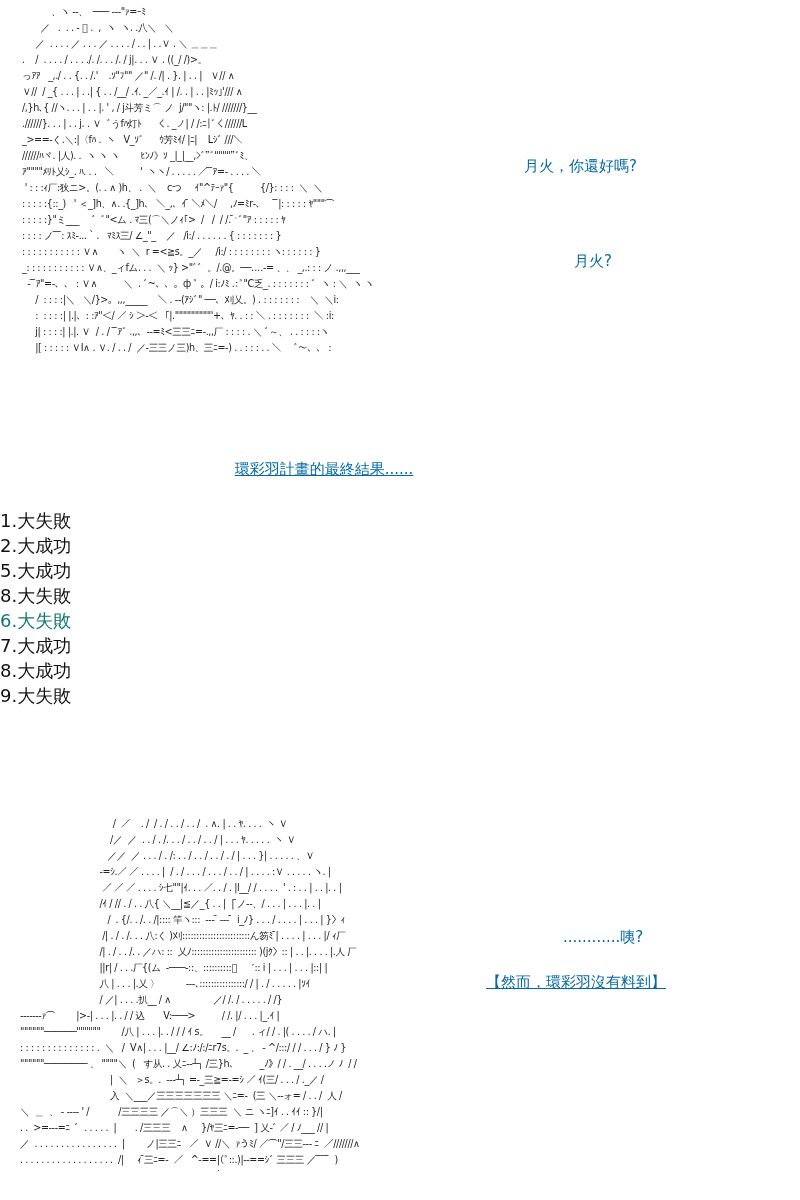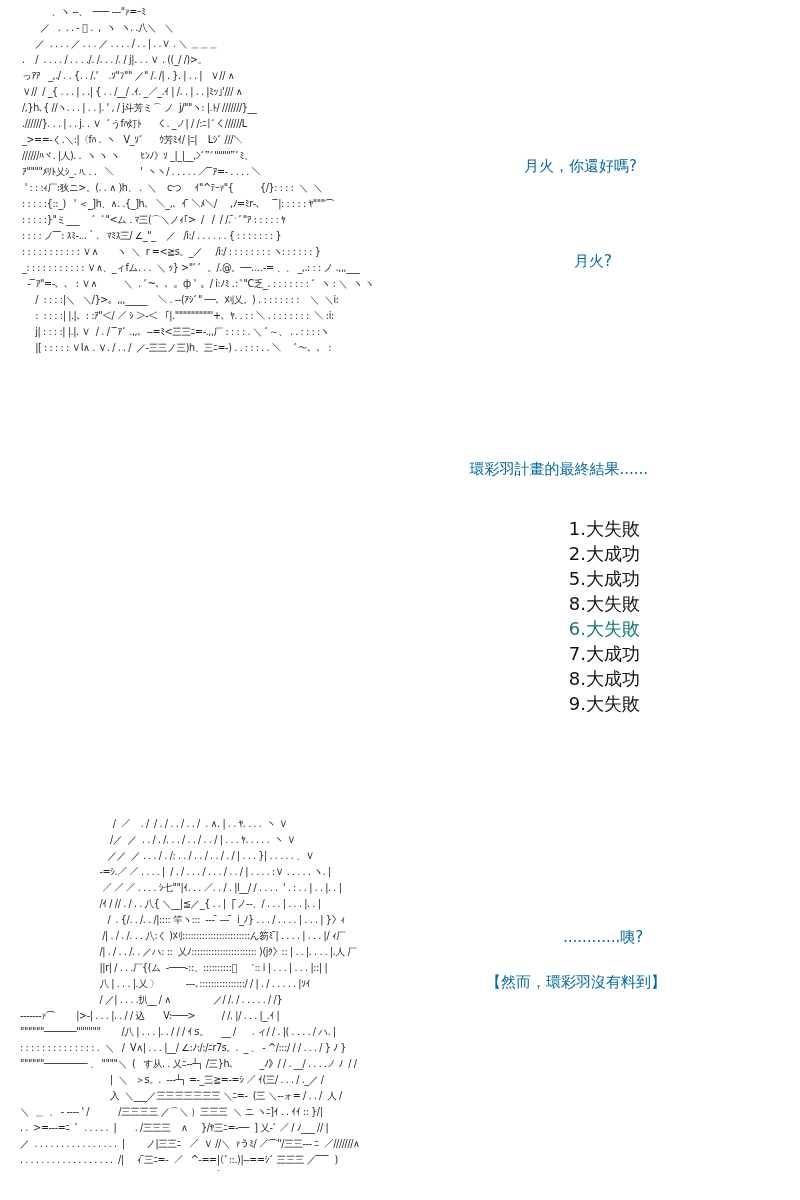--- a/index.html
+++ b/index.html
@@ -18,26 +18,26 @@
   #aa-bottom { left: 20px; top: 816px; width: 450px; height: 355px; overflow: hidden; }
   .dialog {
     position: absolute;
     font-size: 15px;
     line-height: 24px;
     color: #0369a1;
     white-space: nowrap;
   }
   #line-1 { left: 524px; top: 154px; }
   #line-2 { left: 574px; top: 249px; }
-  #heading { left: 0; width: 648px; text-align: right; top: 457px; }
-  #results { position: absolute; left: 0; width: 632px; top: 508px; text-align: right; margin: 8px; padding: 0; list-style: none; }
+  #heading { left: 0; width: 648px; text-align: center; top: 457px; text-decoration: underline; }
+  #results { position: absolute; left: 0; width: 632px; top: 508px; text-align: left; margin: 0; padding: 0; list-style: none; }
   #results li { font-size: 18px; line-height: 25px; height: 25px; color: #111111; }
   #results li.highlight { color: #ee1111; }
   #line-eh { left: 563px; top: 925px; }
-  #line-narration { left: 486px; top: 970px; }
+  #line-narration { left: 486px; top: 970px; text-decoration: underline; }
 </style>
 </head>
 <body>
 
 <pre class="aa" id="aa-top">           、ヽ ‐‐、  ─── ‐‐‐"ｧ=ｰﾐ
        ／   .  . . ‐ ﾞ .  ,  ヽ  ヽ. .八＼   ＼
      ／  . . . . ／ . . . ／ . . . . / . . | . .Ｖ . ＼ ＿＿＿
 .    /  . . . . / . . . ./. /. . . /. / j|. . . Ｖ . ((_/ /)&gt;。
 っｱｱ   _,./ . . {. . /.'    .ｿ"ﾌ"" ／" /. /| . }. | . . |   Ｖ// ∧
 Ｖ//  / _{ . . . | . .| { . . /__/ .ｲ. _／_.ｲ | /. . | . . |ﾐｯ｣'/// ∧

